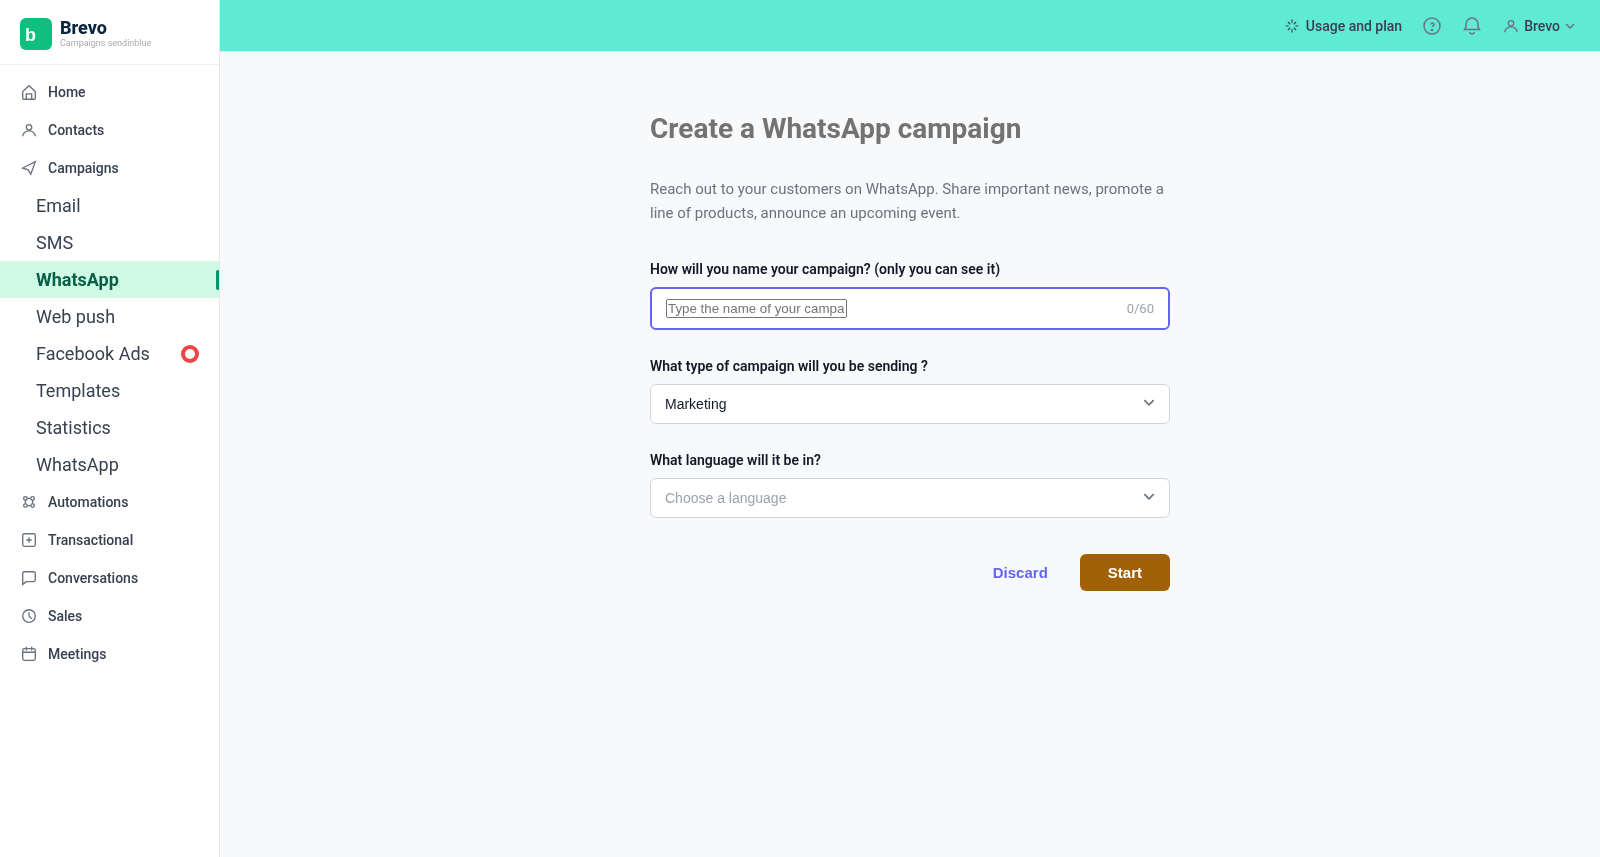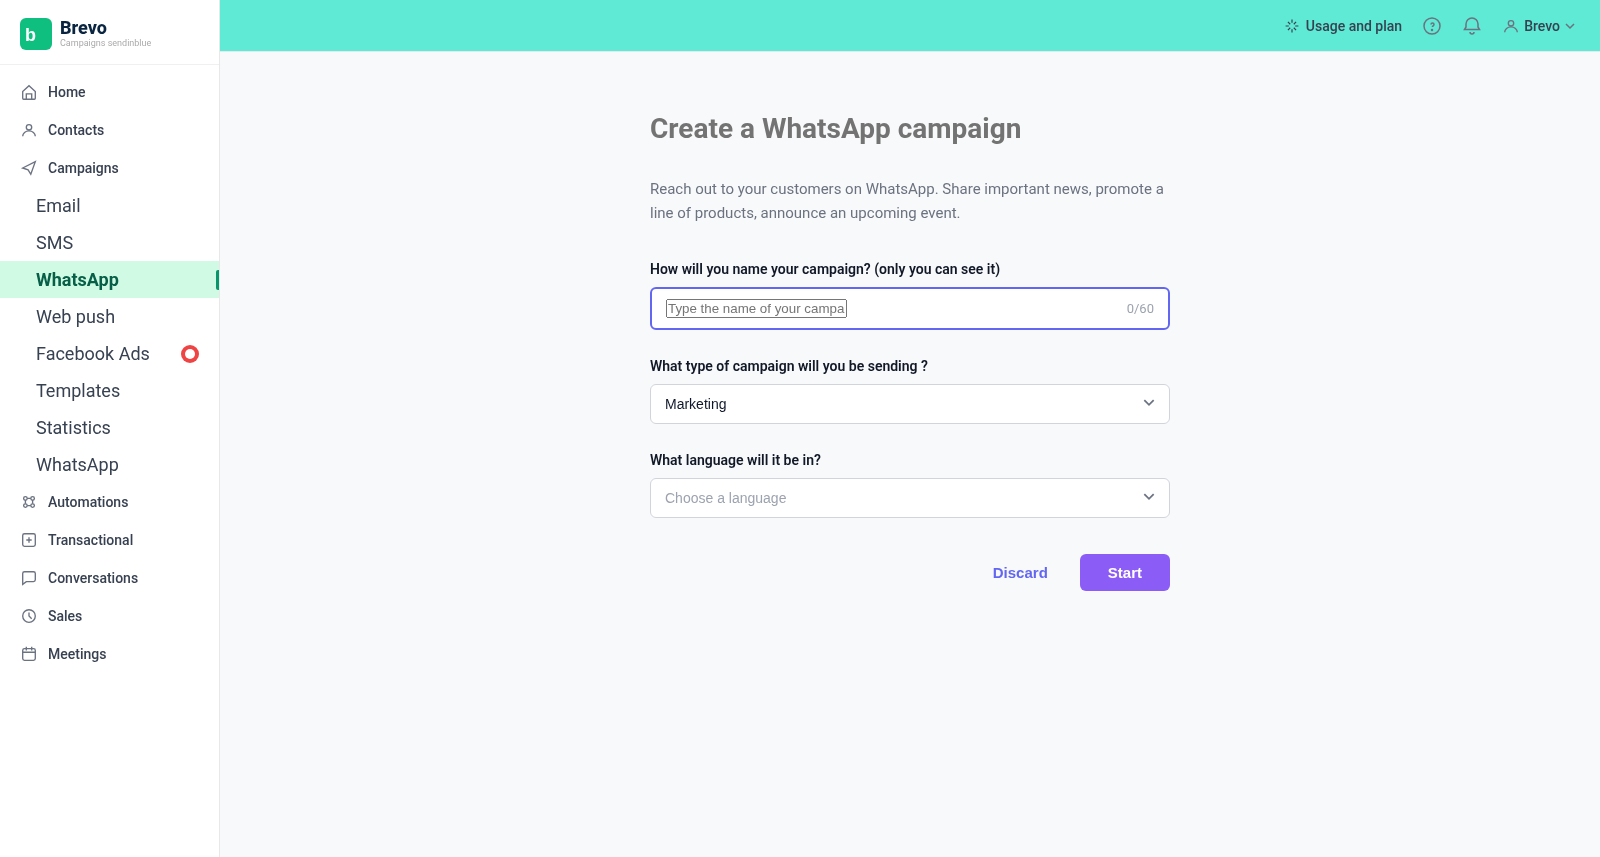--- a/index.html
+++ b/index.html
@@ -215,21 +215,21 @@
     .btn-discard {
       background: none;
       border: none;
       color: #6366f1;
       font-size: 15px;
       font-weight: 600;
       cursor: pointer;
       padding: 10px 16px;
     }
     .btn-start {
-      background: #8b5cf6;
+      background: #a16207;
       color: #fff;
       border: none;
       border-radius: 6px;
       padding: 10px 28px;
       font-size: 15px;
       font-weight: 600;
       cursor: pointer;
     }
   </style>
 </head>

